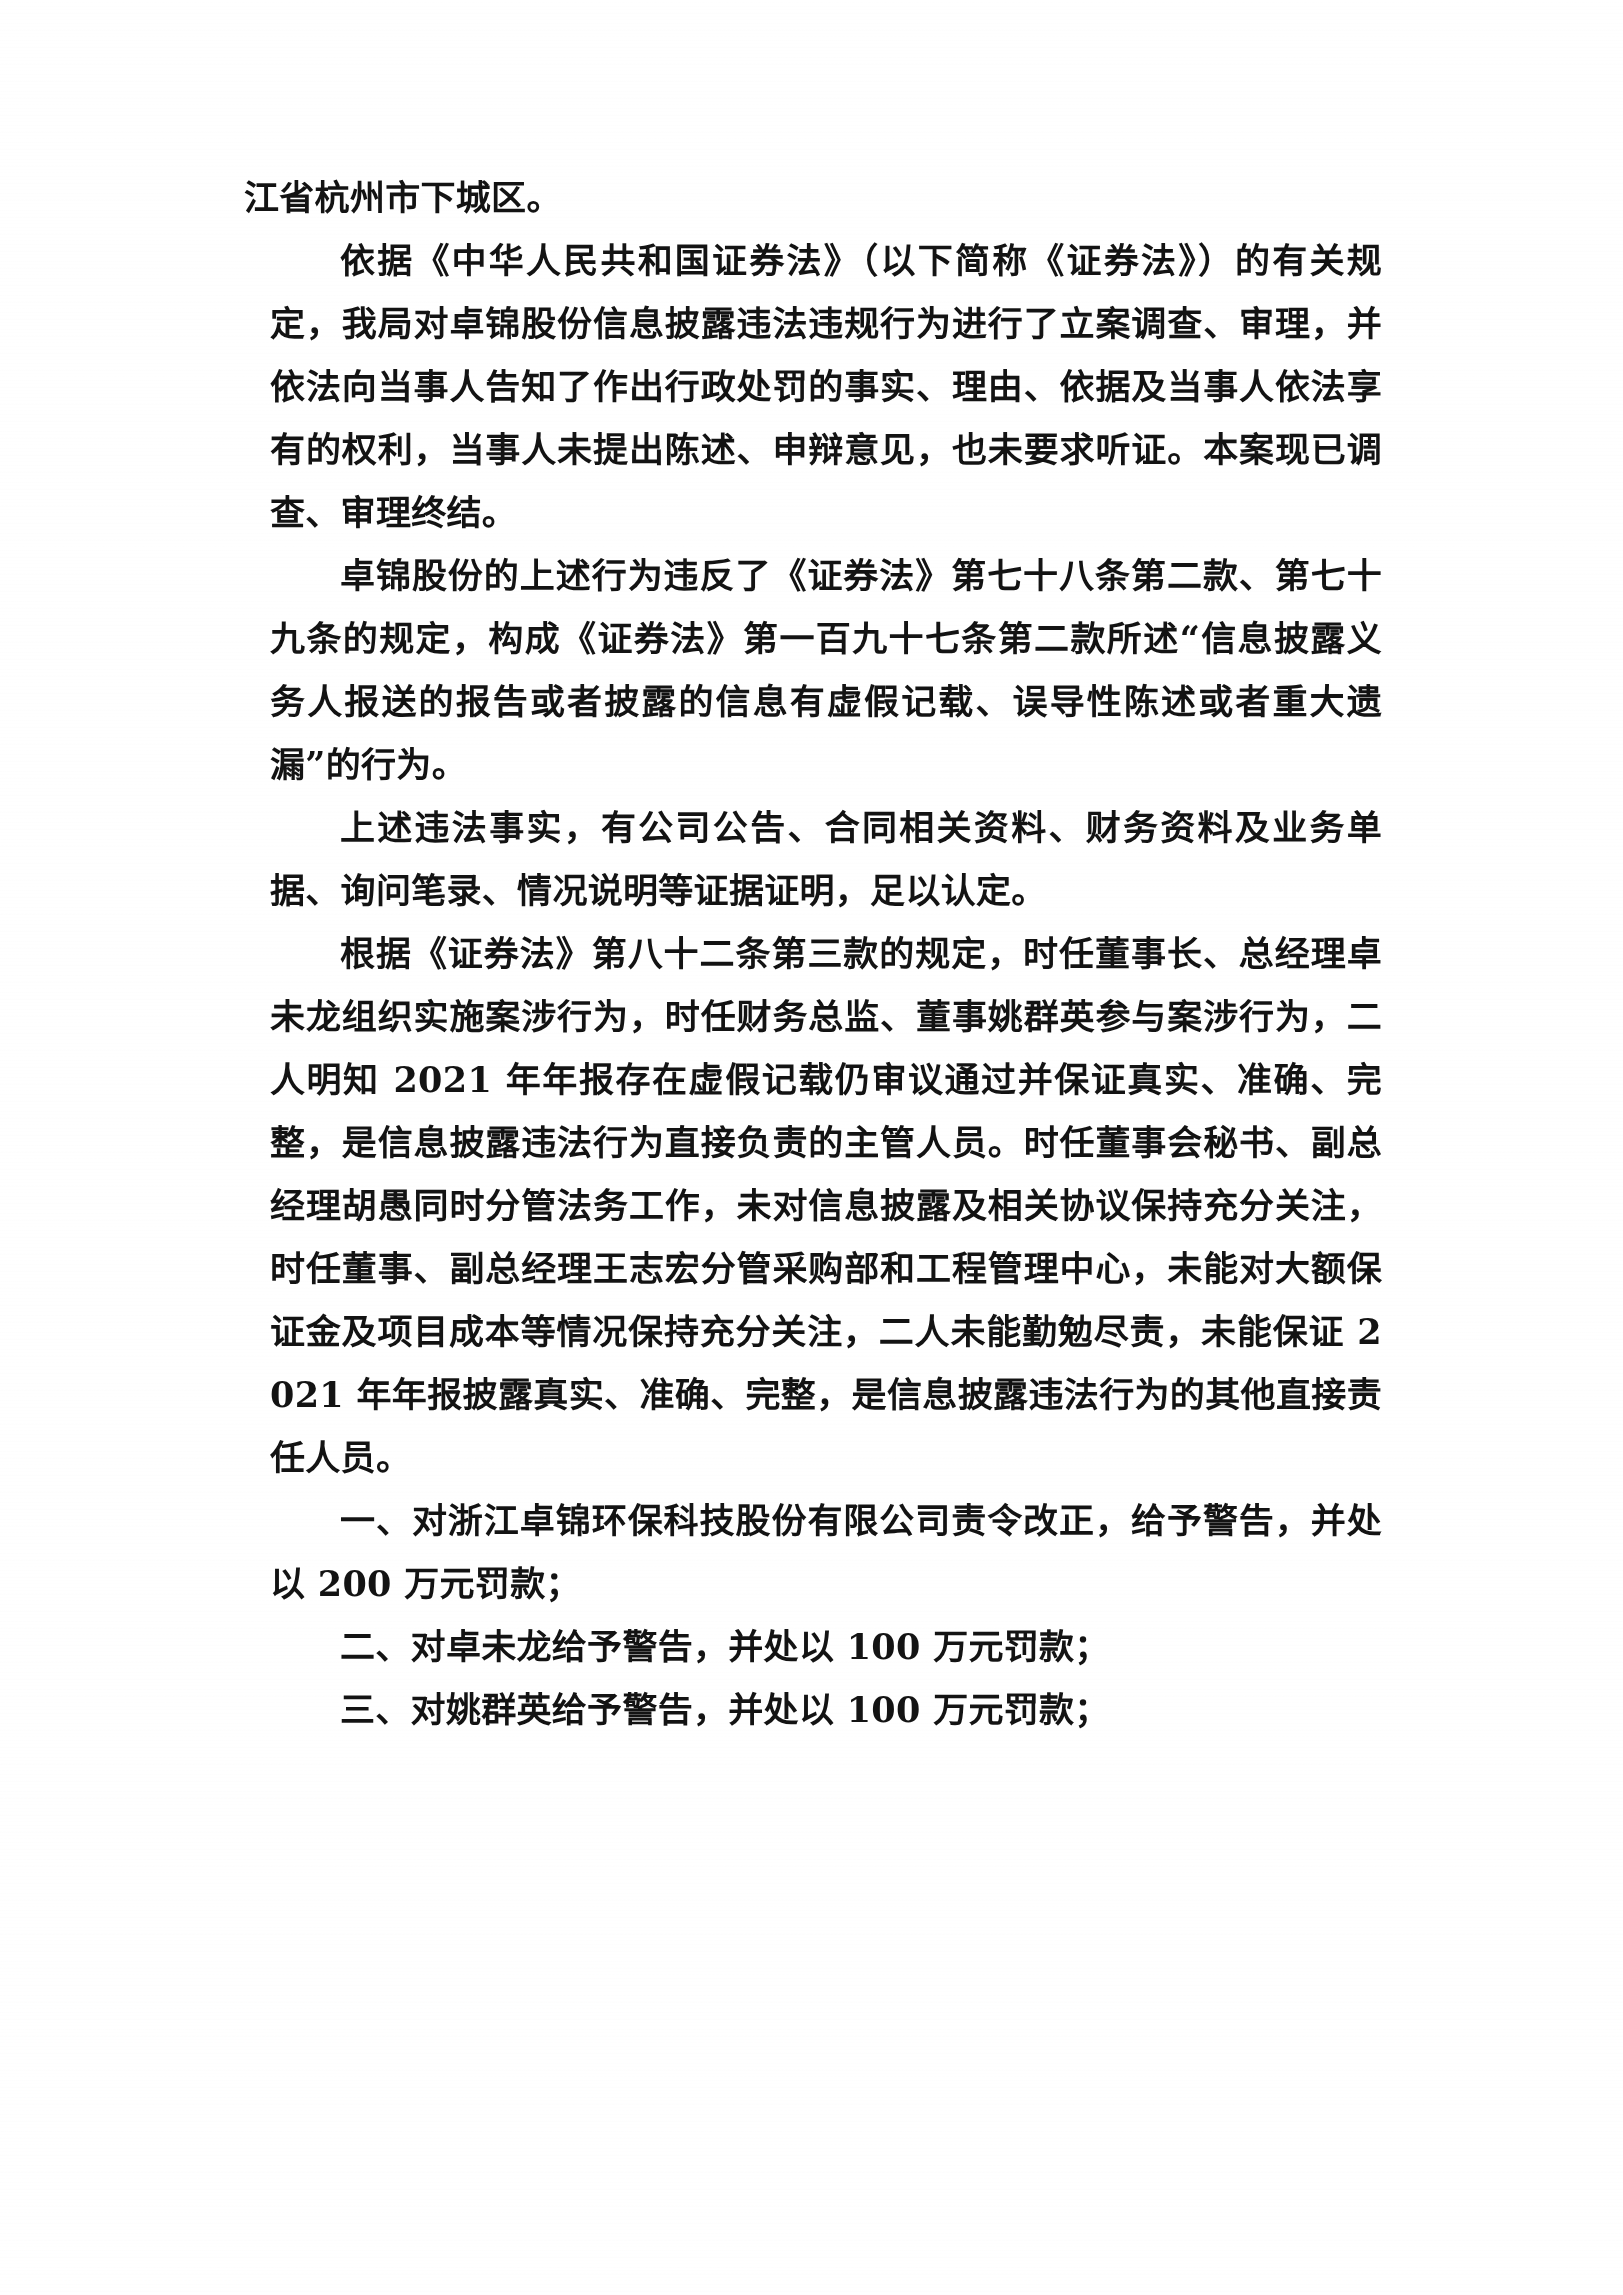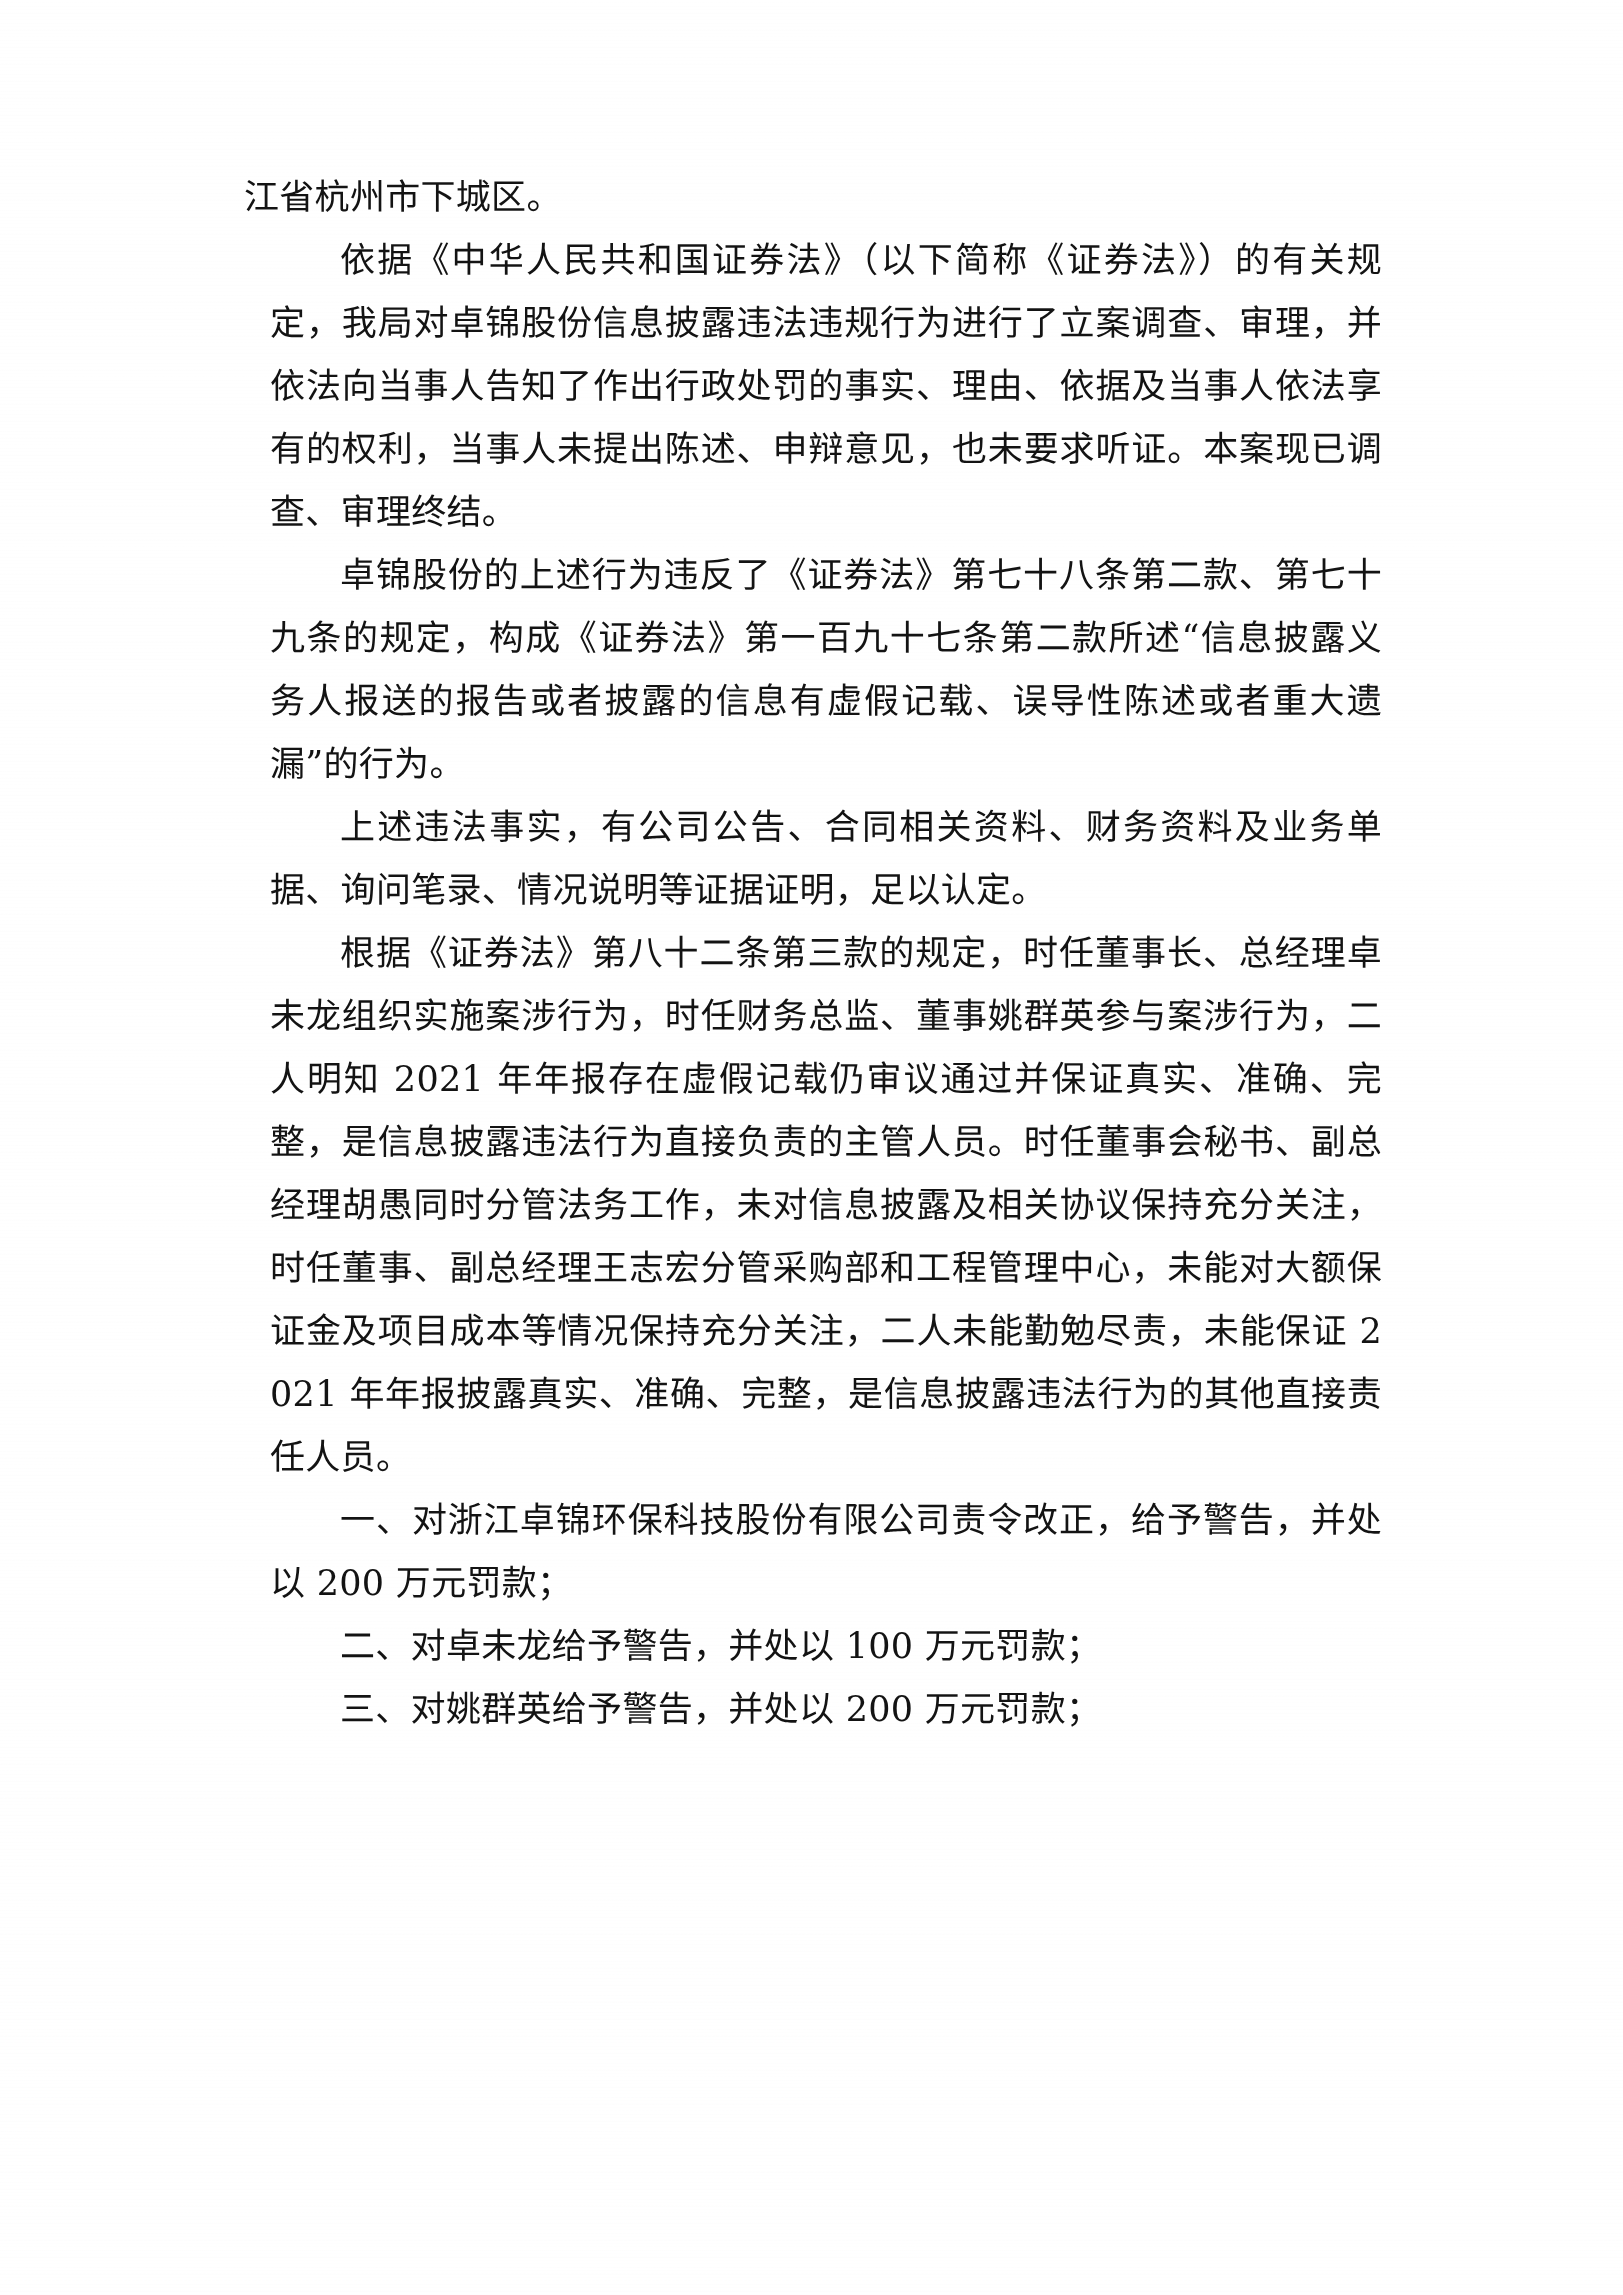--- a/index.html
+++ b/index.html
@@ -13,20 +13,21 @@
     color: #000000;
   }
 
   .page {
     position: relative;
     width: 1623px;
     height: 2295px;
     background: #ffffff;
     overflow: hidden;
     box-sizing: border-box;
+    font-weight: bold;
   }
 
   
   .text-column {
     position: absolute;
     left: 244px;
     top: 166px;
     width: 1138px;
   }
 
@@ -78,20 +79,20 @@
 
     <p class="para indent">上述违法事实，有公司公告、合同相关资料、财务资料及业务单据、询问笔录、情况说明等证据证明，足以认定。</p>
 
     <p class="para indent">根据《证券法》第八十二条第三款的规定，时任董事长、总经理卓未龙组织实施案涉行为，时任财务总监、董事姚群英参与案涉行为，二人明知 2021 年年报存在虚假记载仍审议通过并保证真实、准确、完整，是信息披露违法行为直接负责的主管人员。时任董事会秘书、副总经理胡愚同时分管法务工作，未对信息披露及相关协议保持充分关注，时任董事、副总经理王志宏分管采购部和工程管理中心，未能对大额保证金及项目成本等情况保持充分关注，二人未能勤勉尽责，未能保证 2021 年年报披露真实、准确、完整，是信息披露违法行为的其他直接责任人员。</p>
 
 
     <p class="para indent">一、对浙江卓锦环保科技股份有限公司责令改正，给予警告，并处以 200 万元罚款；</p>
 
     <p class="para indent">二、对卓未龙给予警告，并处以 100 万元罚款；</p>
 
-    <p class="para indent">三、对姚群英给予警告，并处以 200 万元罚款；</p>
+    <p class="para indent">三、对姚群英给予警告，并处以 100 万元罚款；</p>
 
   </div>
 
   <div class="scan-noise"></div>
 
 </div>
 
 
 </body></html>

